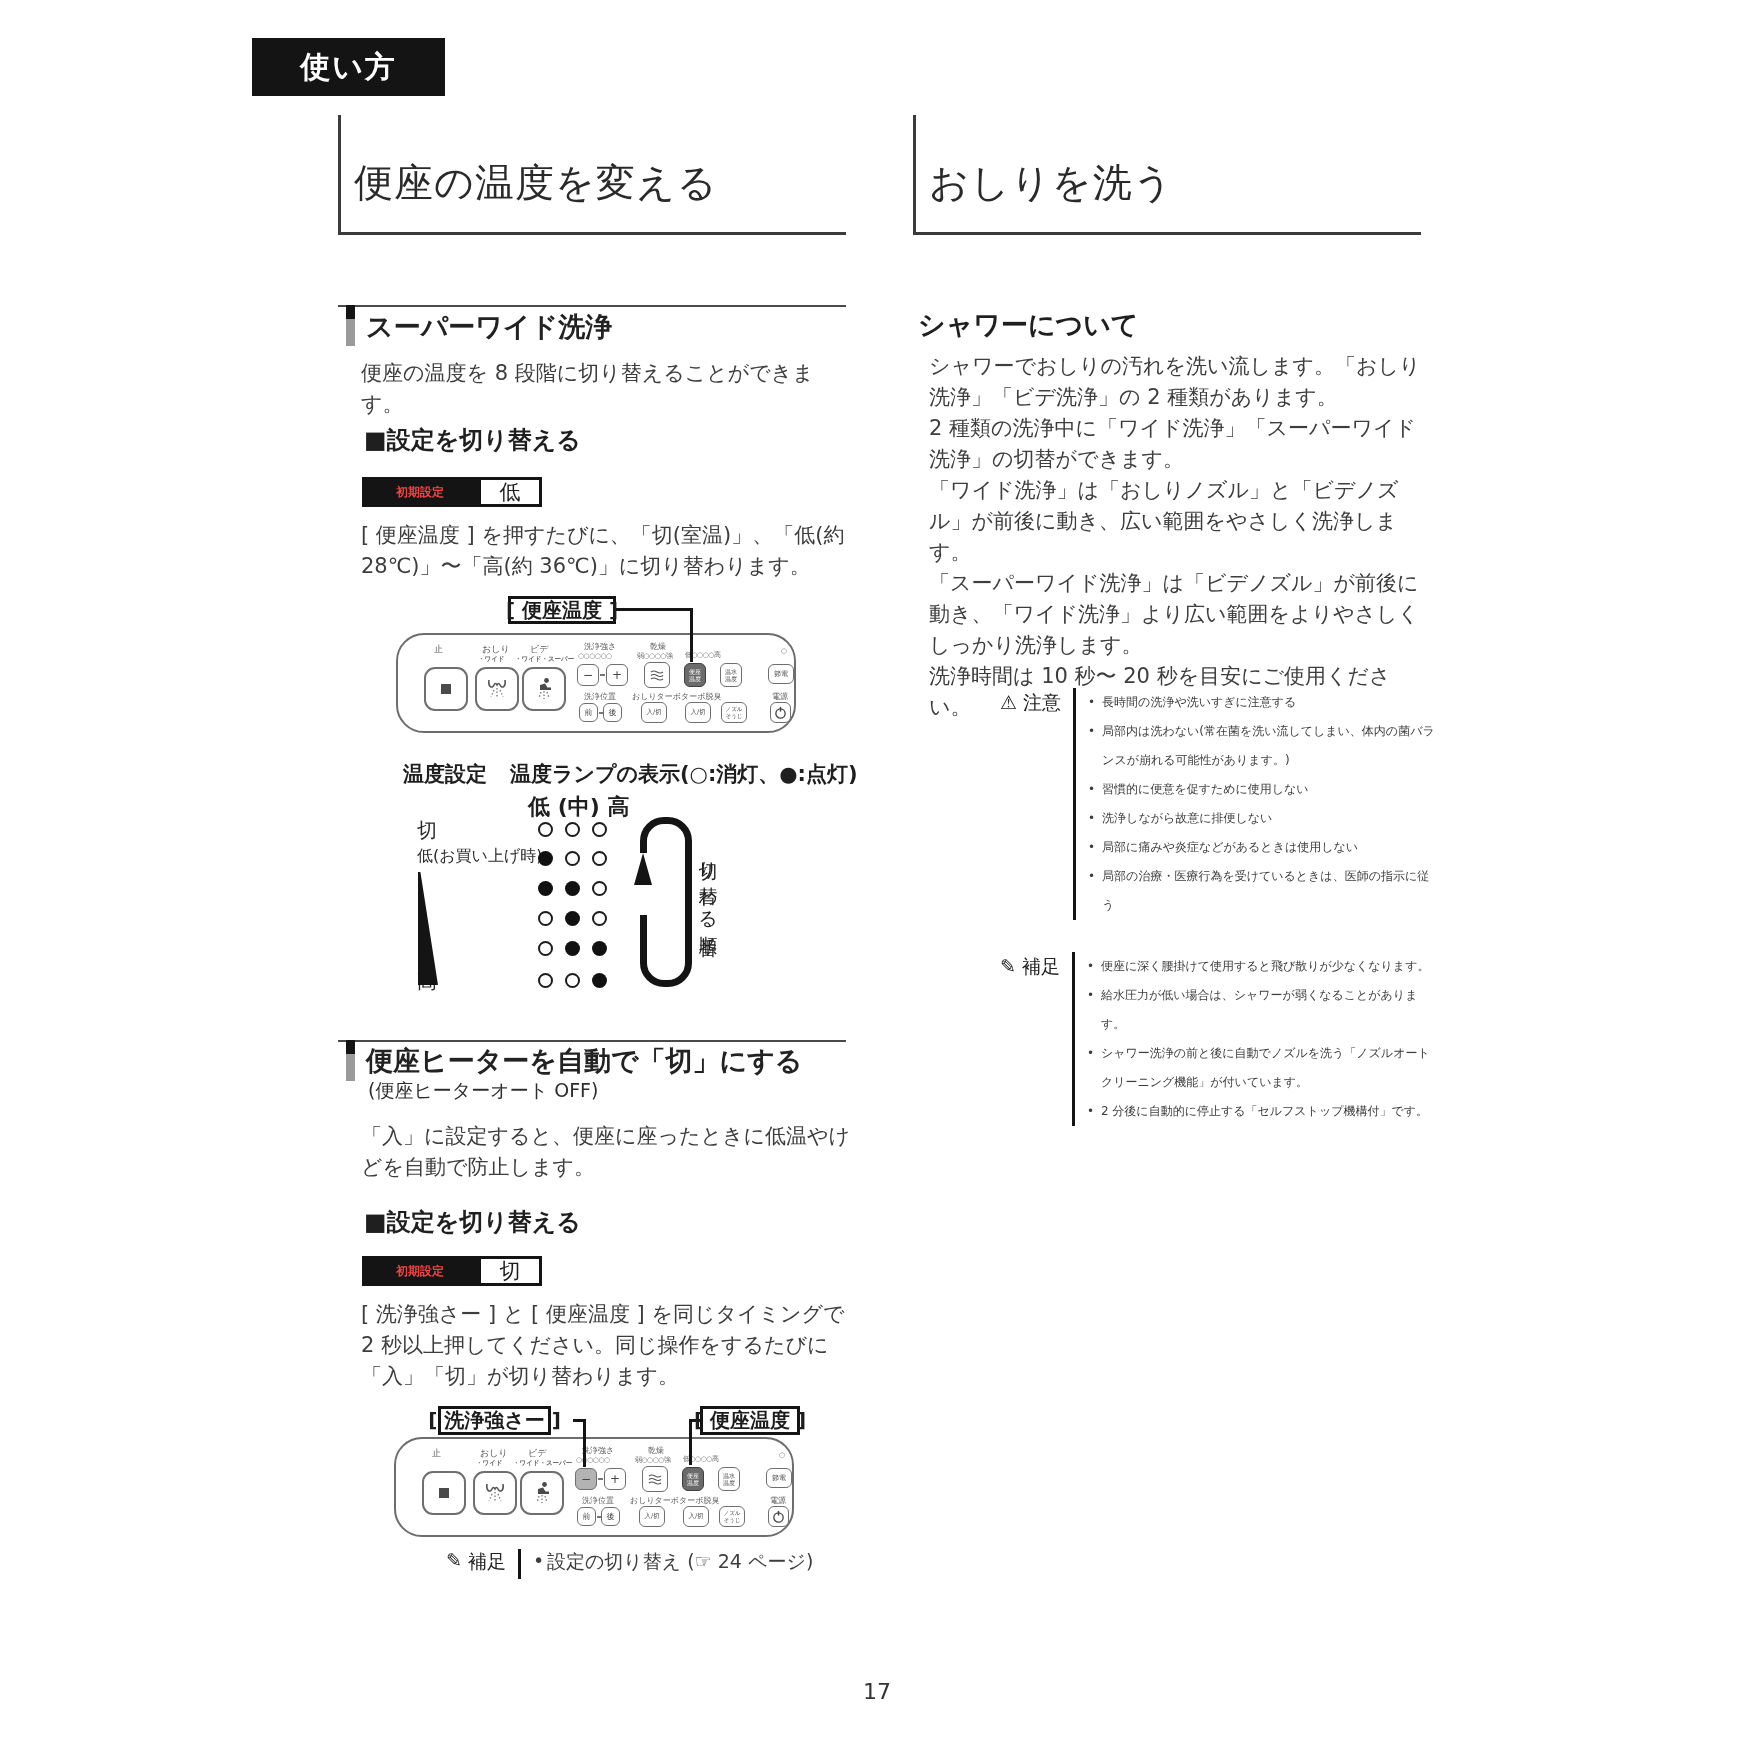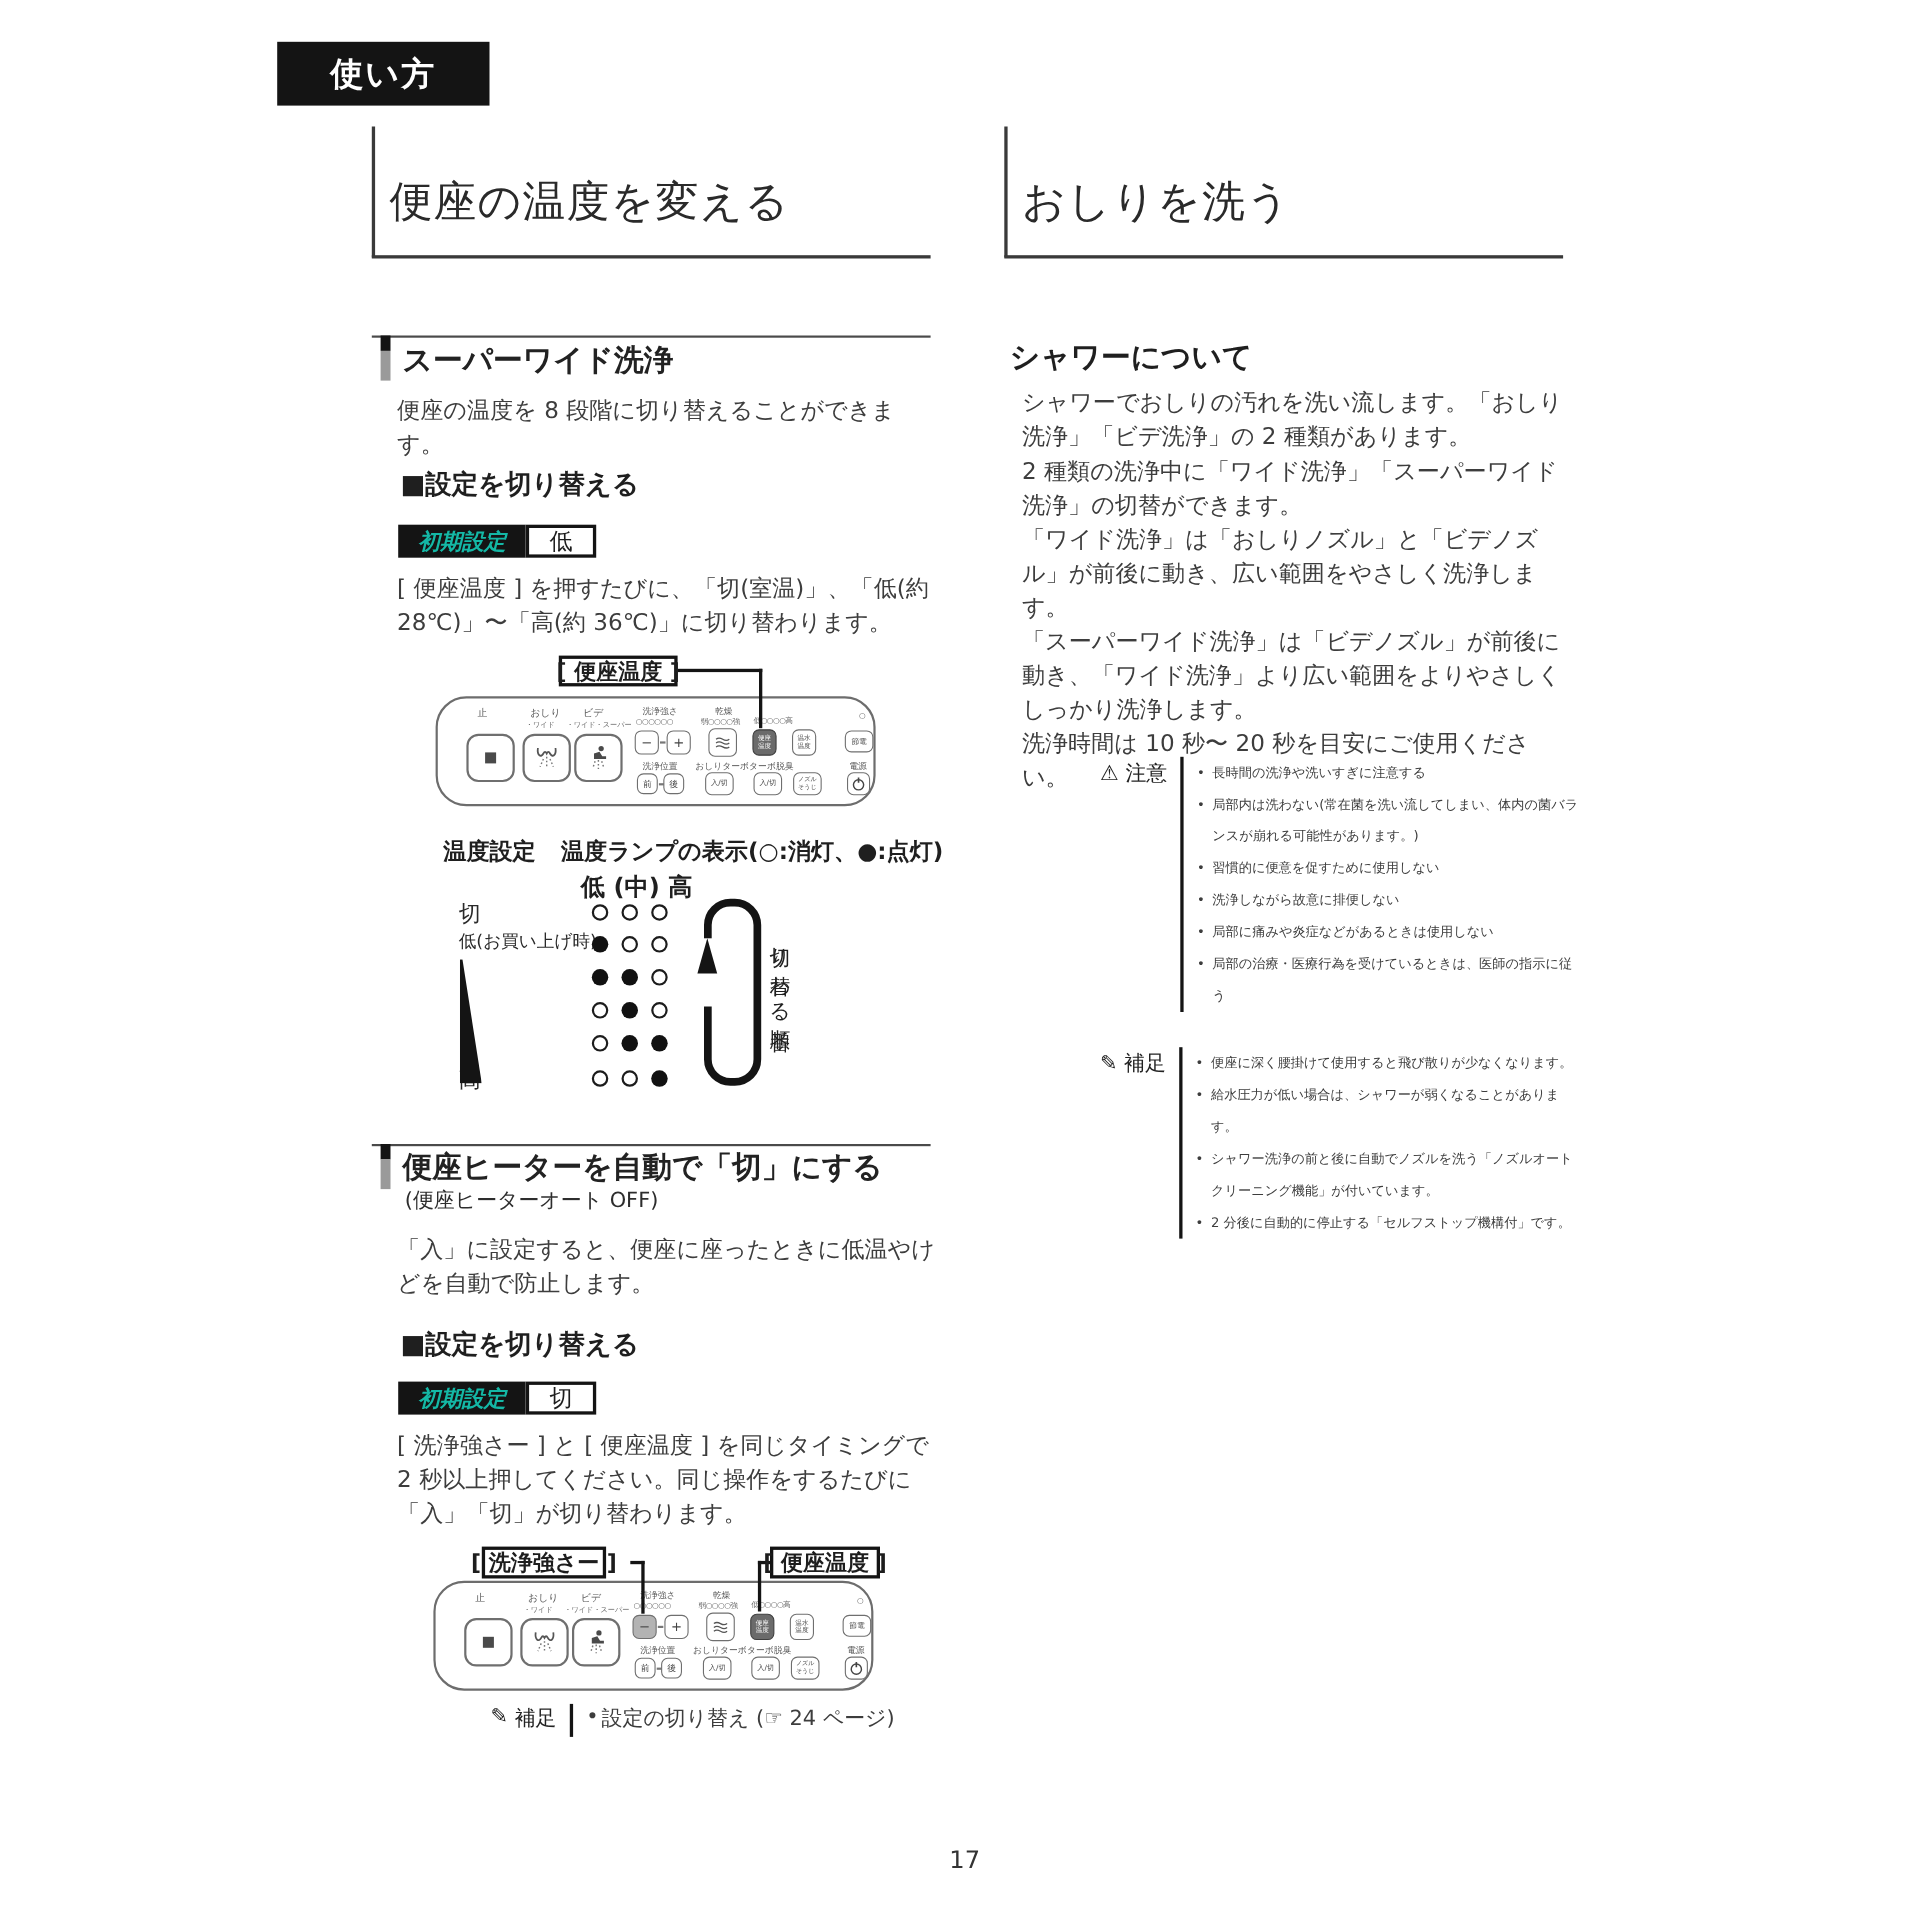--- a/index.html
+++ b/index.html
@@ -14,36 +14,36 @@
   .col-title{font-size:39px;font-weight:500;color:#2a2a2a;letter-spacing:1px;white-space:nowrap;}
   .hrule{height:3px;background:#3a3a3a;}
   
   .sect-topline{height:2px;background:#4a4a4a;}
   .bar-black{width:9px;background:#141414;}
   .bar-gray{width:9px;background:#9a9a9a;}
   .sect-head{font-size:27px;font-weight:600;color:#222;white-space:nowrap;}
   .sect-sub{font-size:19px;color:#2d2d2d;white-space:nowrap;}
   .sub-head{font-size:24px;font-weight:600;color:#1f1f1f;white-space:nowrap;}
   
-  .badge-label{background:#141414;color:#14b8a6;font-size:20px;font-weight:600;
-               display:flex;align-items:center;justify-content:center;font-style:italic;}
+  .badge-label{background:#141414;color:#ef4444;font-size:12px;font-weight:600;
+               display:flex;align-items:center;justify-content:center;}
   .badge-value{background:#fff;border:3px solid #141414;font-size:21px;color:#1d1d1d;
                display:flex;align-items:center;justify-content:center;box-sizing:border-box;}
   
   .body-txt{font-size:21px;line-height:31px;color:#3d3d3d;white-space:pre-line;}
   
   .callout{border:3px solid #141414;background:#fff;font-size:20px;font-weight:600;color:#1d1d1d;
            display:flex;align-items:center;justify-content:center;box-sizing:border-box;white-space:nowrap;z-index:5;}
   .cline{background:#141414;z-index:4;}
   
   .panel{position:absolute;width:400px;height:100px;border:2px solid #6d6d6d;border-radius:28px;background:#fff;box-sizing:border-box;}
   .panel > div{position:absolute;}
   .p-lbl{font-size:9px;color:#555;white-space:nowrap;line-height:9px;}
   .p-lbl8{font-size:8px;color:#555;white-space:nowrap;line-height:8px;}
-  .p-sub{font-size:6.5px;color:#666;white-space:nowrap;line-height:7px;}
+  .p-sub{font-size:6.5px;color:#666;white-space:nowrap;line-height:7px;font-weight:bold;}
   .p-dots{font-size:7px;color:#666;letter-spacing:-0.5px;white-space:nowrap;line-height:7px;}
   .p-big{width:44px;height:44px;border:2px solid #6f6f6f;border-radius:11px;background:#fff;
          display:flex;align-items:center;justify-content:center;box-sizing:border-box;}
   .p-sq{border:1.5px solid #6f6f6f;border-radius:6px;background:#fff;color:#444;
         display:flex;align-items:center;justify-content:center;box-sizing:border-box;}
   .p-dark{background:#6b6b6b;color:#fff;border-color:#3f3f3f;}
   .p-active{background:#b3b3b3;}
   .p-dash{width:5px;height:2px;background:#777;}
   .stop-sq{width:10px;height:10px;background:#4a4a4a;}
   

